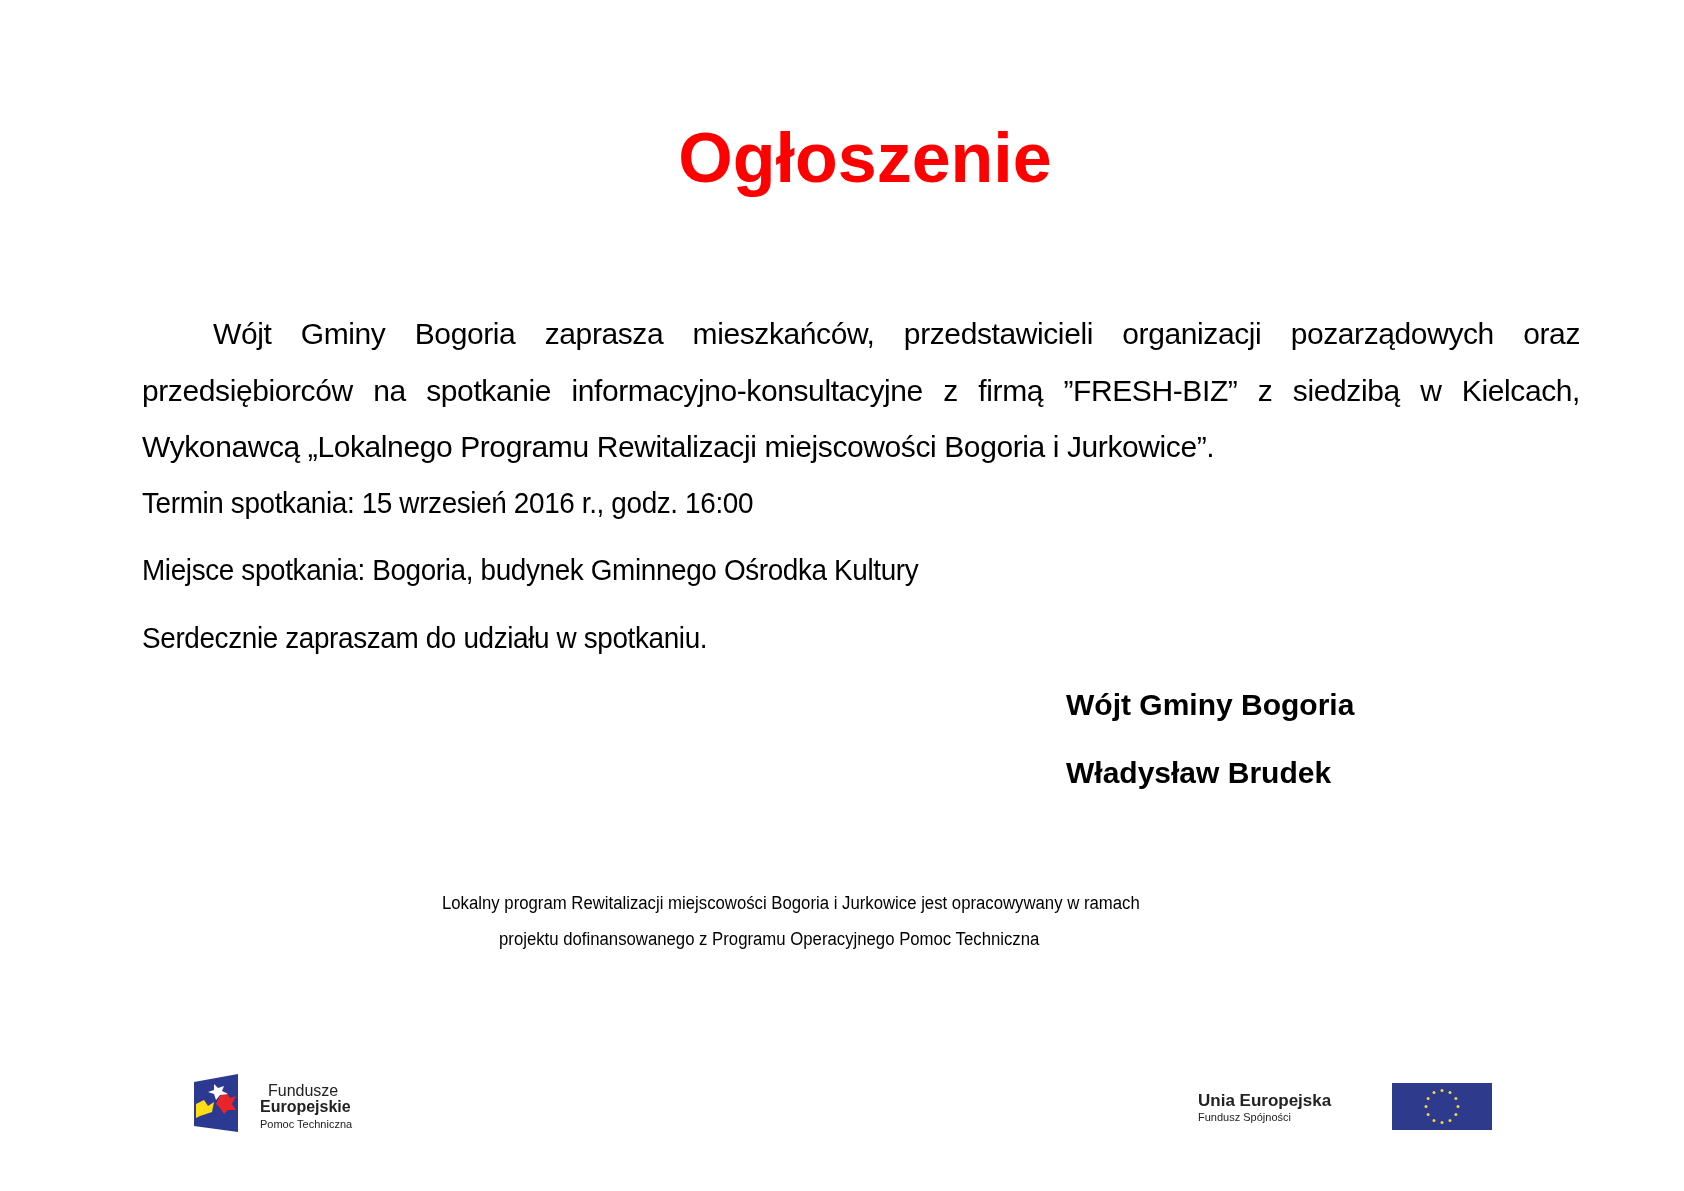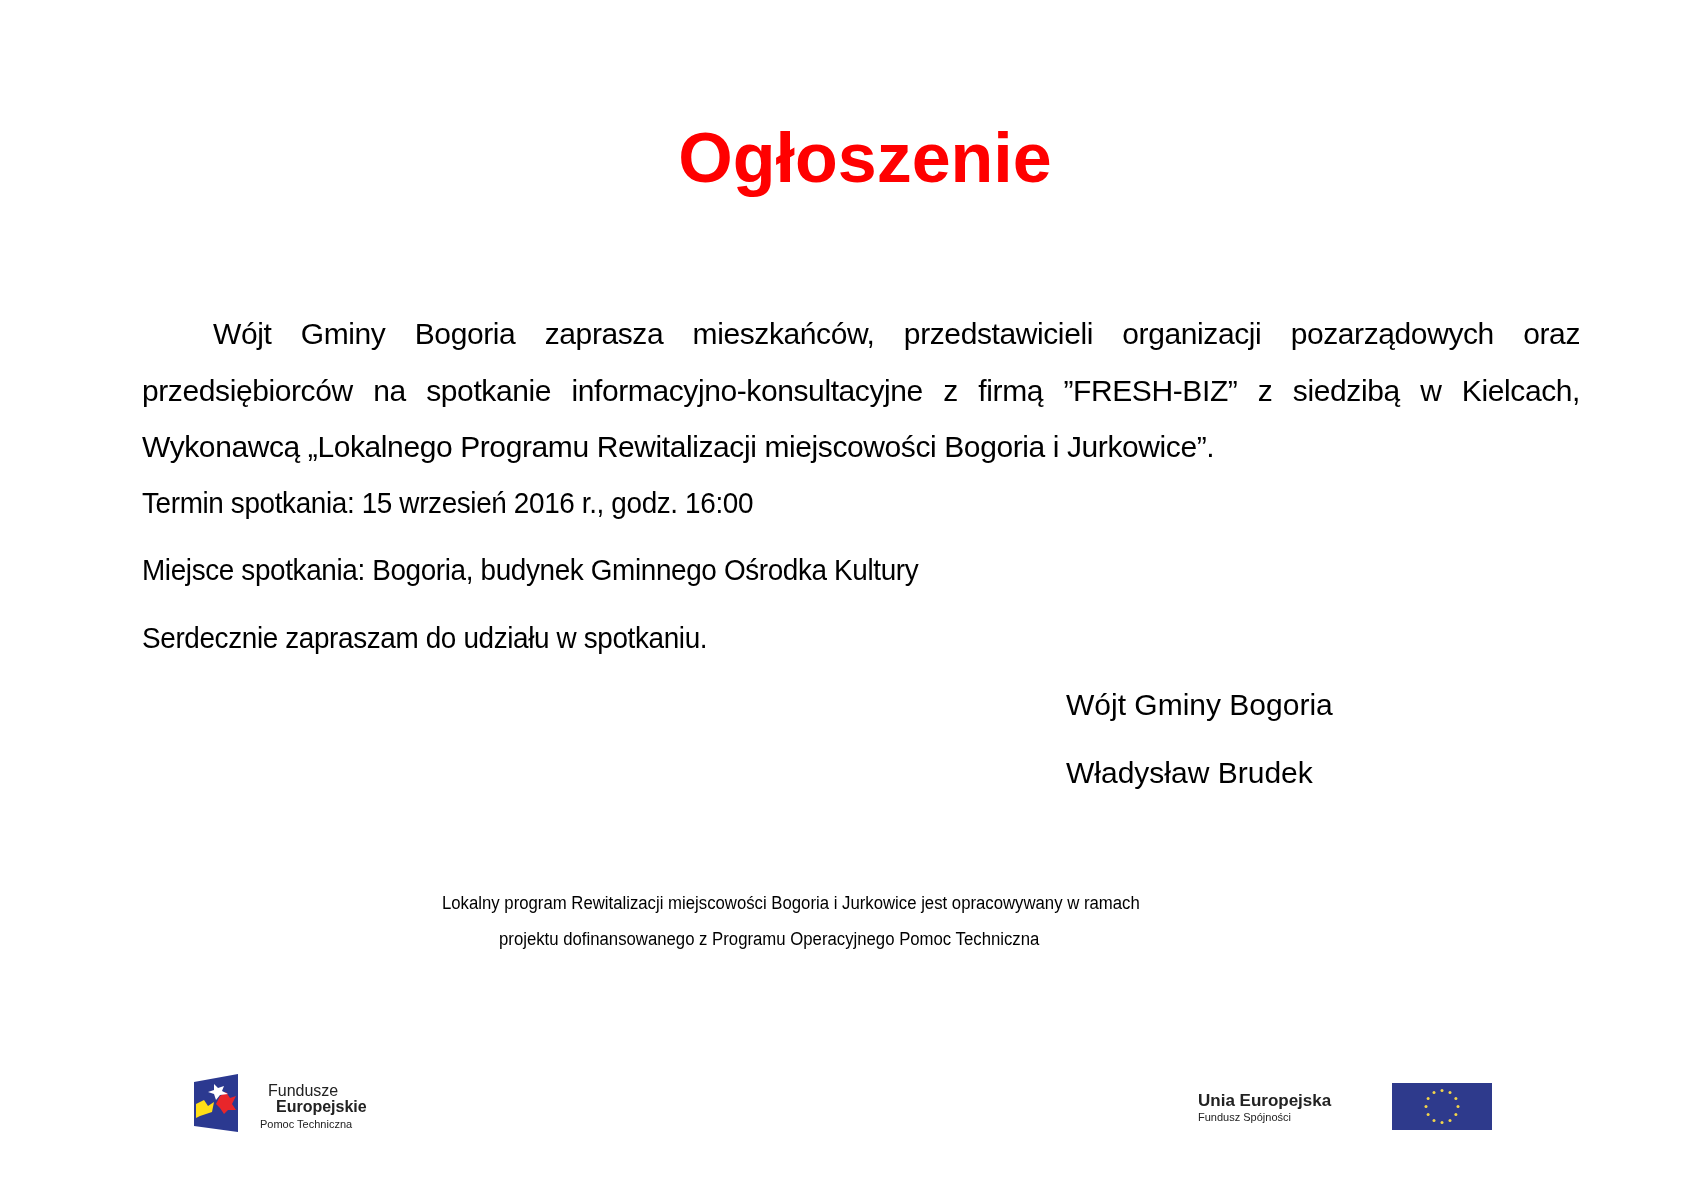--- a/index.html
+++ b/index.html
@@ -16,21 +16,21 @@
     .para {
       left: 142px; width: 1438px; top: 306px;
       font-size: 30px; line-height: 56.5px; text-align: justify;
       text-align-last: left;
       font-family: "Liberation Sans Narrow", "Liberation Sans", sans-serif;
       letter-spacing: -0.4px;
     }
     .para .indent { display: inline-block; width: 71px; }
     .line { left: 142px; font-size: 30px; line-height: 36px;
       font-family: "Liberation Sans", sans-serif; letter-spacing: -0.4px; transform-origin: left center; transform: scaleX(0.93); white-space: nowrap; }
-    .sig { left: 1066px; font-size: 30px; line-height: 36px; white-space: nowrap; }
+    .sig { left: 1066px; font-size: 30px; line-height: 36px; white-space: nowrap; font-weight: bold; }
     .foot { font-size: 18px; line-height: 22px; white-space: nowrap; transform-origin: left center; transform: scaleX(0.93); }
     .logo-text { white-space: nowrap; color: #222; }
   </style>
 </head>
 <body>
 
 <h1 class="abs title" style="margin:0;color:#ff0000;">Ogłoszenie</h1>
 
 <div class="abs para"><span class="indent"></span><span>Wójt Gminy Bogoria zaprasza mieszkańców, przedstawicieli organizacji pozarządowych oraz przedsiębiorców na spotkanie informacyjno-konsultacyjne z firmą ”FRESH-BIZ” z siedzibą w Kielcach, Wykonawcą „Lokalnego Programu Rewitalizacji miejscowości Bogoria i Jurkowice”.</span></div>
 
@@ -46,21 +46,21 @@
 
 <div class="abs" style="left:194px; top:1074px; width:46px; height:58px;">
   <svg width="46" height="58" viewBox="0 0 46 58">
     <polygon points="0,8 44,0 44,58 0,52" fill="#2b3990"></polygon>
     <polygon points="2,30 10,26 14,32 20,28 18,38 12,40 6,42 2,44" fill="#ffde17"></polygon>
     <polygon points="26,22 32,18 36,24 42,22 38,30 42,36 34,36 30,40 26,34 22,30" fill="#e8262a"></polygon>
     <polygon points="20,10 24,14 30,12 28,17 34,20 26,21 22,26 20,20 14,18 20,16" fill="#ffffff"></polygon>
   </svg>
 </div>
 <div class="abs logo-text" style="left:268px; top:1083px; font-size:16px; line-height:15px; font-weight:normal;">Fundusze</div>
-<div class="abs logo-text" style="left:260px; top:1099px; font-size:16px; line-height:15px; font-weight:bold;margin-left:16px;">Europejskie</div>
+<div class="abs logo-text" style="left:260px; top:1099px; font-size:16px; line-height:15px; font-weight:bold;">Europejskie</div>
 <div class="abs logo-text" style="left:260px; top:1118px; font-size:11px; line-height:12px;">Pomoc Techniczna</div>
 
 <div class="abs logo-text" style="left:1198px; top:1092px; width:170px; font-size:17px; line-height:18px; font-weight:bold;">Unia Europejska</div>
 <div class="abs logo-text" style="left:1198px; top:1111px; width:170px; font-size:11px; line-height:12px;">Fundusz Spójności</div>
 <div class="abs" style="left:1392px; top:1083px; width:100px; height:47px;">
   <svg width="100" height="47" viewBox="0 0 100 47">
     <rect x="0" y="0" width="100" height="47" fill="#2e3a8c"></rect>
     <g fill="#f3d54a">
       <circle cx="50" cy="7.5" r="1.5"></circle>
       <circle cx="58" cy="9.6" r="1.5"></circle>

